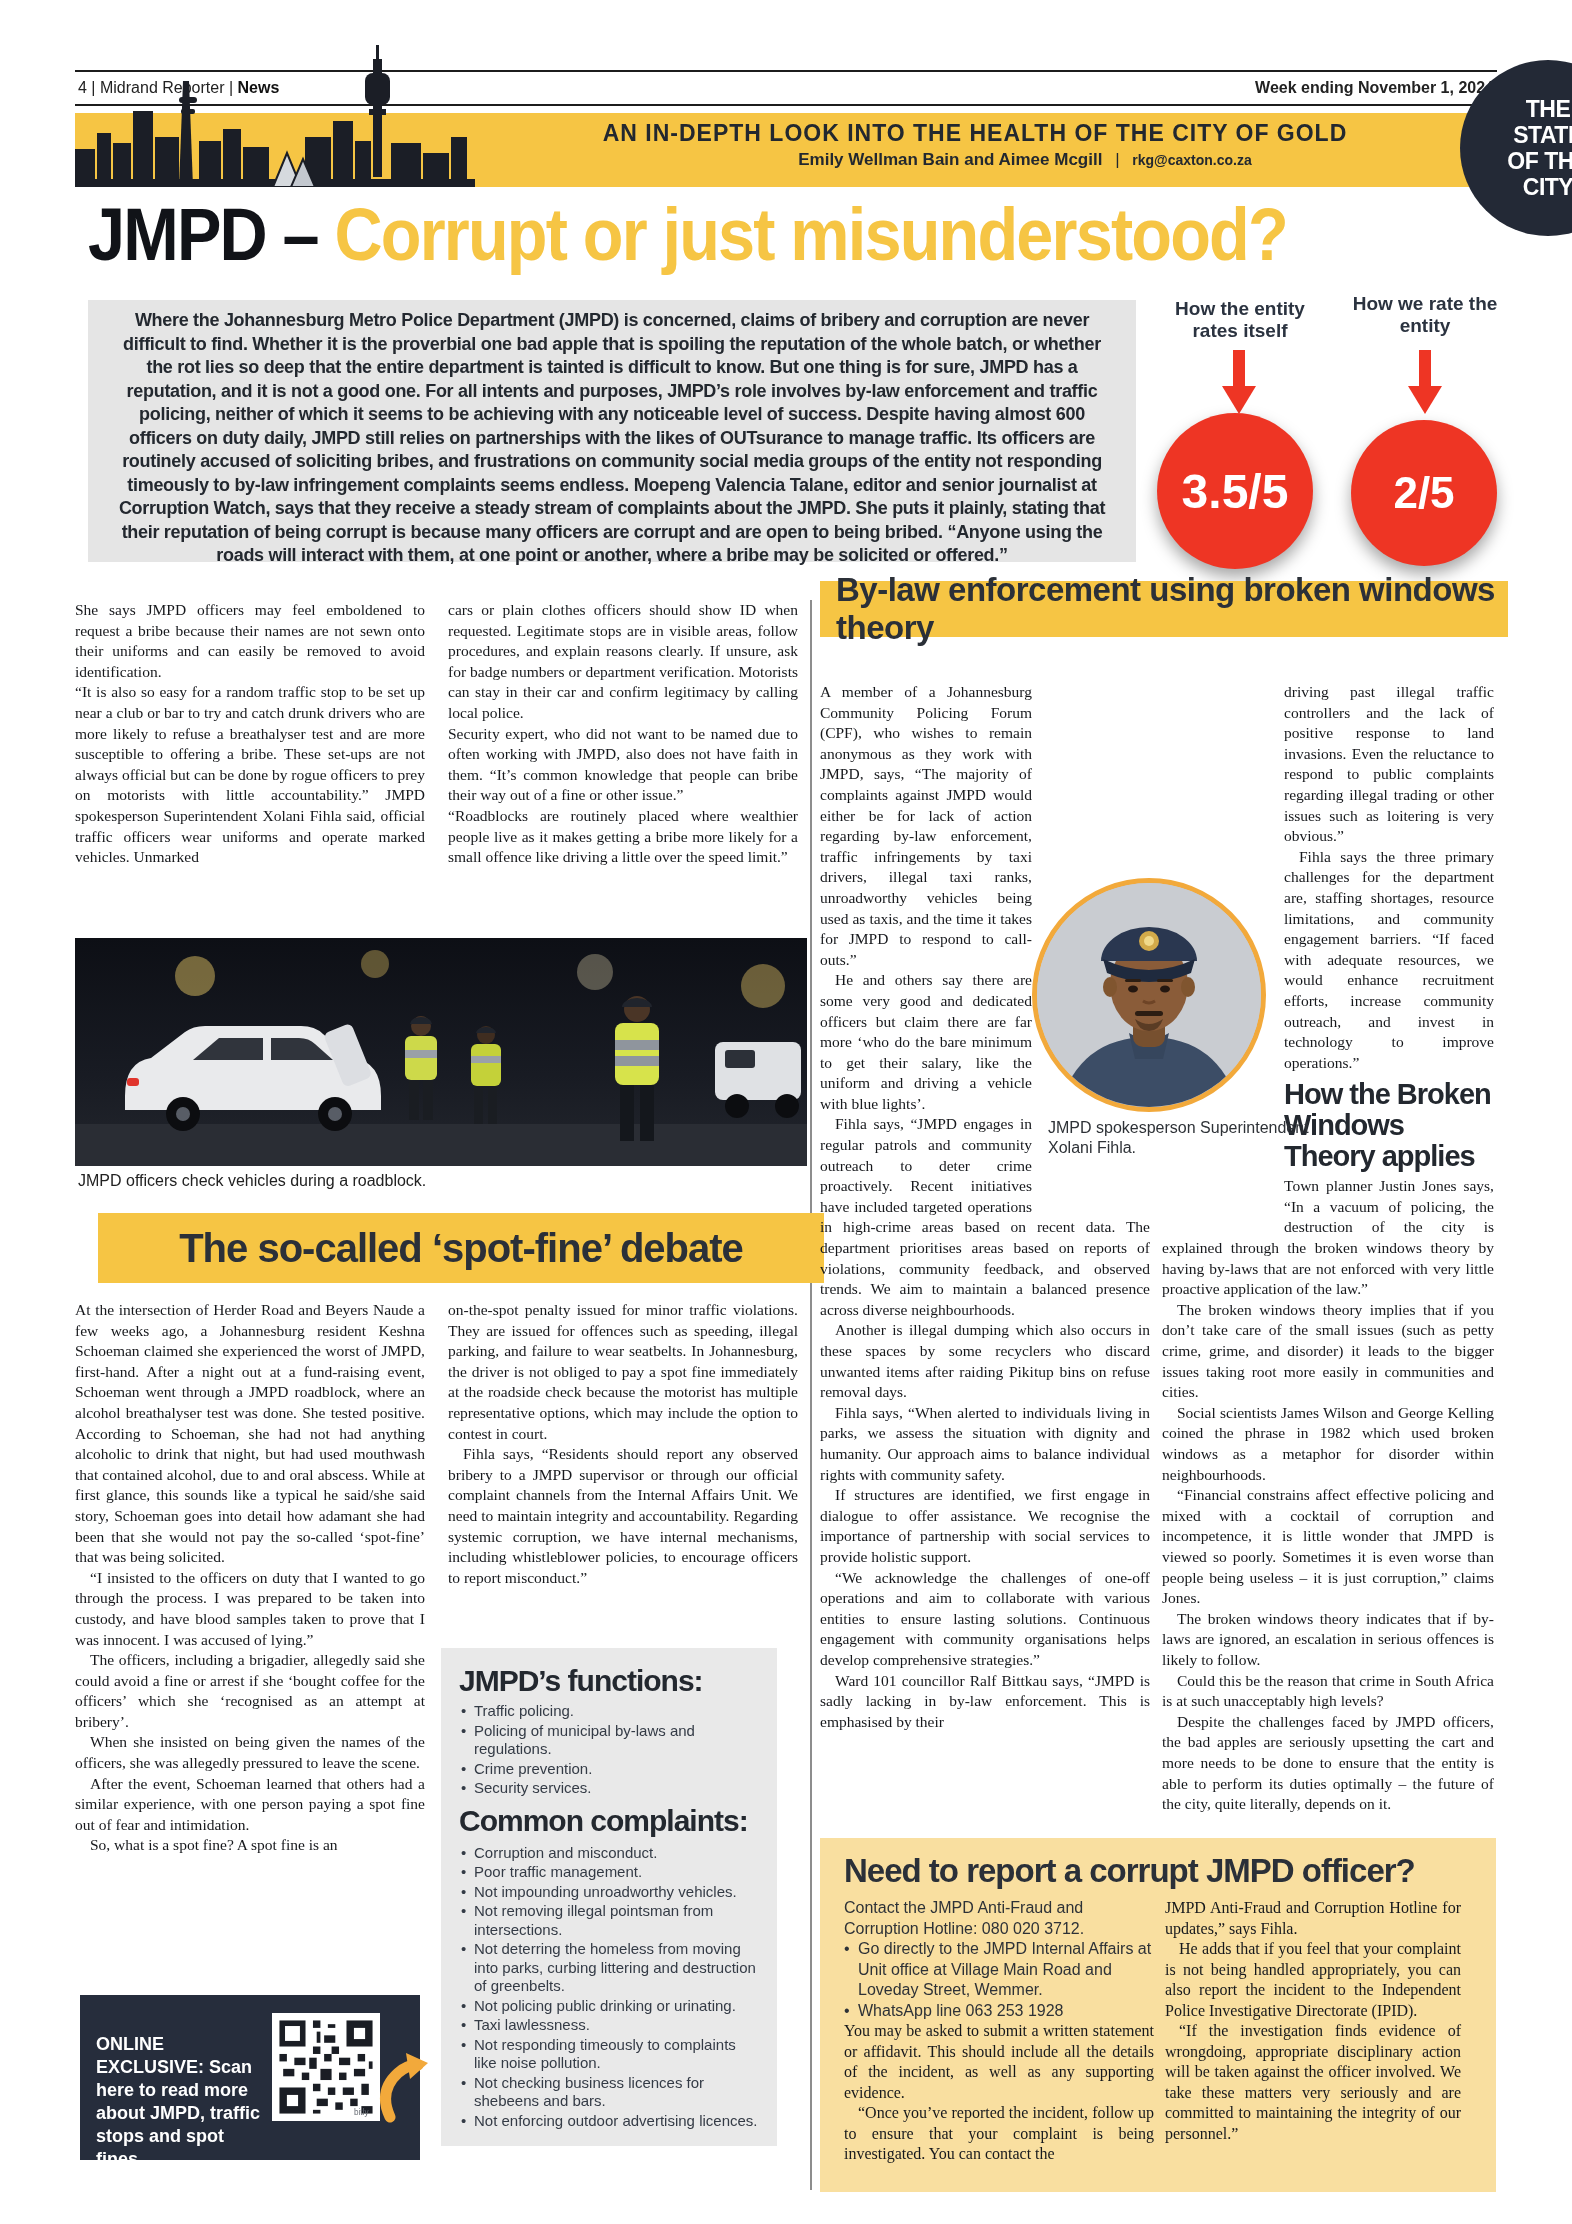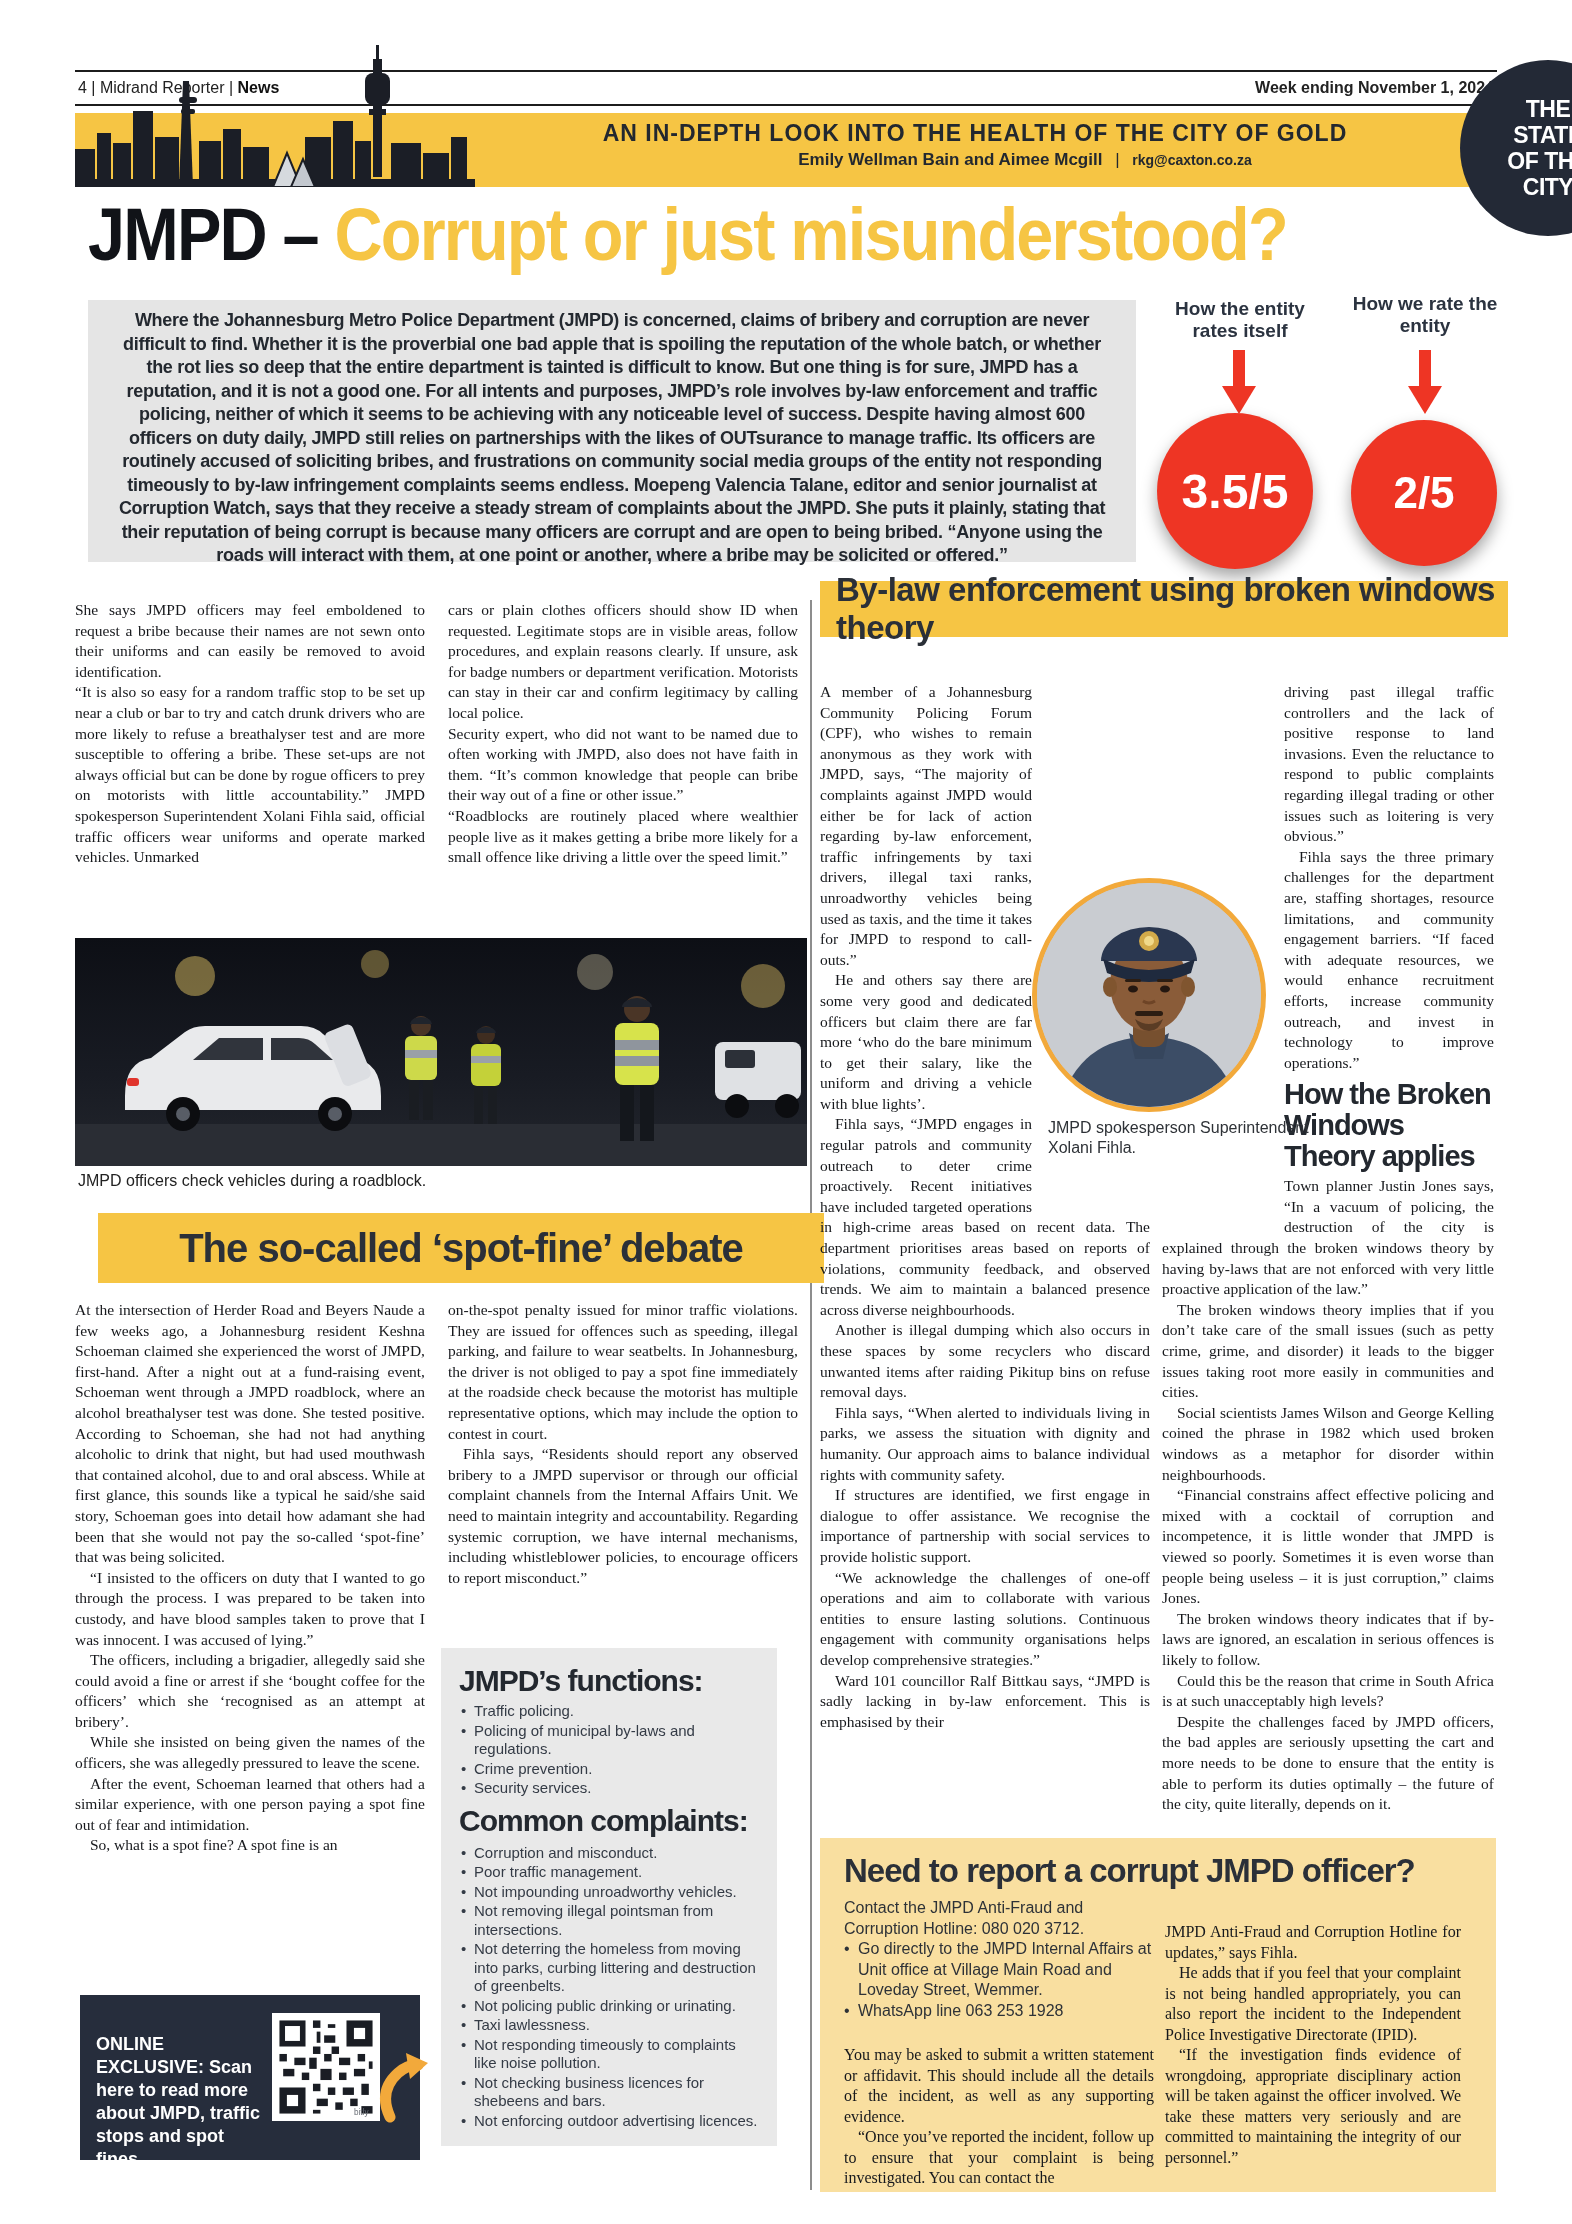--- a/index.html
+++ b/index.html
@@ -45,21 +45,21 @@
              line-height:31px; letter-spacing:-1px; color:#23282f; margin:6px 0 4px 0; text-align:left; }
   .reportbox { background:#F9DFA0; padding:14px 24px; }
   .reportbox h2 { margin:0 0 8px 0; font-size:33px; letter-spacing:-1px; color:#2b3038; font-weight:bold; }
   .rsans { font-family:"Liberation Sans", sans-serif; font-size:16px; line-height:20.5px;
            color:#2e3237; text-align:left; }
   .rsans p { margin:0; }
   .rsans ul { margin:0; padding:0; list-style:none; }
   .rsans li { position:relative; padding-left:14px; }
   .rsans li::before { content:"•"; position:absolute; left:0; }
   .rserif { font-family:"Liberation Serif", serif; font-size:16px; line-height:20.5px;
-            text-align:justify; color:#16181c;margin-top:24px; }
+            text-align:justify; color:#16181c; }
   .rserif p { margin:0; }
   .rserif p + p { text-indent:14px; }
   .spacer-r { float:right; width:118px; height:330px; margin-top:200px; }
   .spacer-l { float:left; width:122px; height:353px; margin-top:200px; }
   .portrait { border-radius:50%; border:5px solid #F2A93B; overflow:hidden; background:#c9ccd1; }
 </style>
 </head>
 <body>
 
 <div class="rule-h" style="left:75px; top:70px; width:1422px;"></div>
@@ -221,21 +221,21 @@
 
 <div class="abs caption" style="left:78px; top:1172px;">JMPD officers check vehicles during a roadblock.</div>
 
 <div class="abs bar" style="left:98px; top:1213px; width:726px; height:70px; justify-content:center; font-size:40px; letter-spacing:-1px;">The so-called ‘spot-fine’ debate</div>
 
 <div class="abs serif-col indent" style="left:75px; top:1300px; width:350px;">
   <div>
       <p>At the intersection of Herder Road and Beyers Naude a few weeks ago, a Johannesburg resident Keshna Schoeman claimed she experienced the worst of JMPD, first-hand. After a night out at a fund-raising event, Schoeman went through a JMPD roadblock, where an alcohol breathalyser test was done. She tested positive. According to Schoeman, she had not had anything alcoholic to drink that night, but had used mouthwash that contained alcohol, due to and oral abscess. While at first glance, this sounds like a typical he said/she said story, Schoeman goes into detail how adamant she had been that she would not pay the so-called ‘spot-fine’ that was being solicited.</p>
       <p>“I insisted to the officers on duty that I wanted to go through the process. I was prepared to be taken into custody, and have blood samples taken to prove that I was innocent. I was accused of lying.”</p>
       <p>The officers, including a brigadier, allegedly said she could avoid a fine or arrest if she ‘bought coffee for the officers’ which she ‘recognised as an attempt at bribery’.</p>
-      <p>While she insisted on being given the names of the officers, she was allegedly pressured to leave the scene.</p>
+      <p>When she insisted on being given the names of the officers, she was allegedly pressured to leave the scene.</p>
       <p>After the event, Schoeman learned that others had a similar experience, with one person paying a spot fine out of fear and intimidation.</p>
       <p>So, what is a spot fine? A spot fine is an</p>
     </div>
 </div>
 <div class="abs serif-col indent" style="left:448px; top:1300px; width:350px;">
   <div>
       <p>on-the-spot penalty issued for minor traffic violations. They are issued for offences such as speeding, illegal parking, and failure to wear seatbelts. In Johannesburg, the driver is not obliged to pay a spot fine immediately at the roadside check because the motorist has multiple representative options, which may include the option to contest in court.</p>
       <p>Fihla says, “Residents should report any observed bribery to a JMPD supervisor or through our official complaint channels from the Internal Affairs Unit. We need to maintain integrity and accountability. Regarding systemic corruption, we have internal mechanisms, including whistleblower policies, to encourage officers to report misconduct.”</p>
     </div>
 </div>

